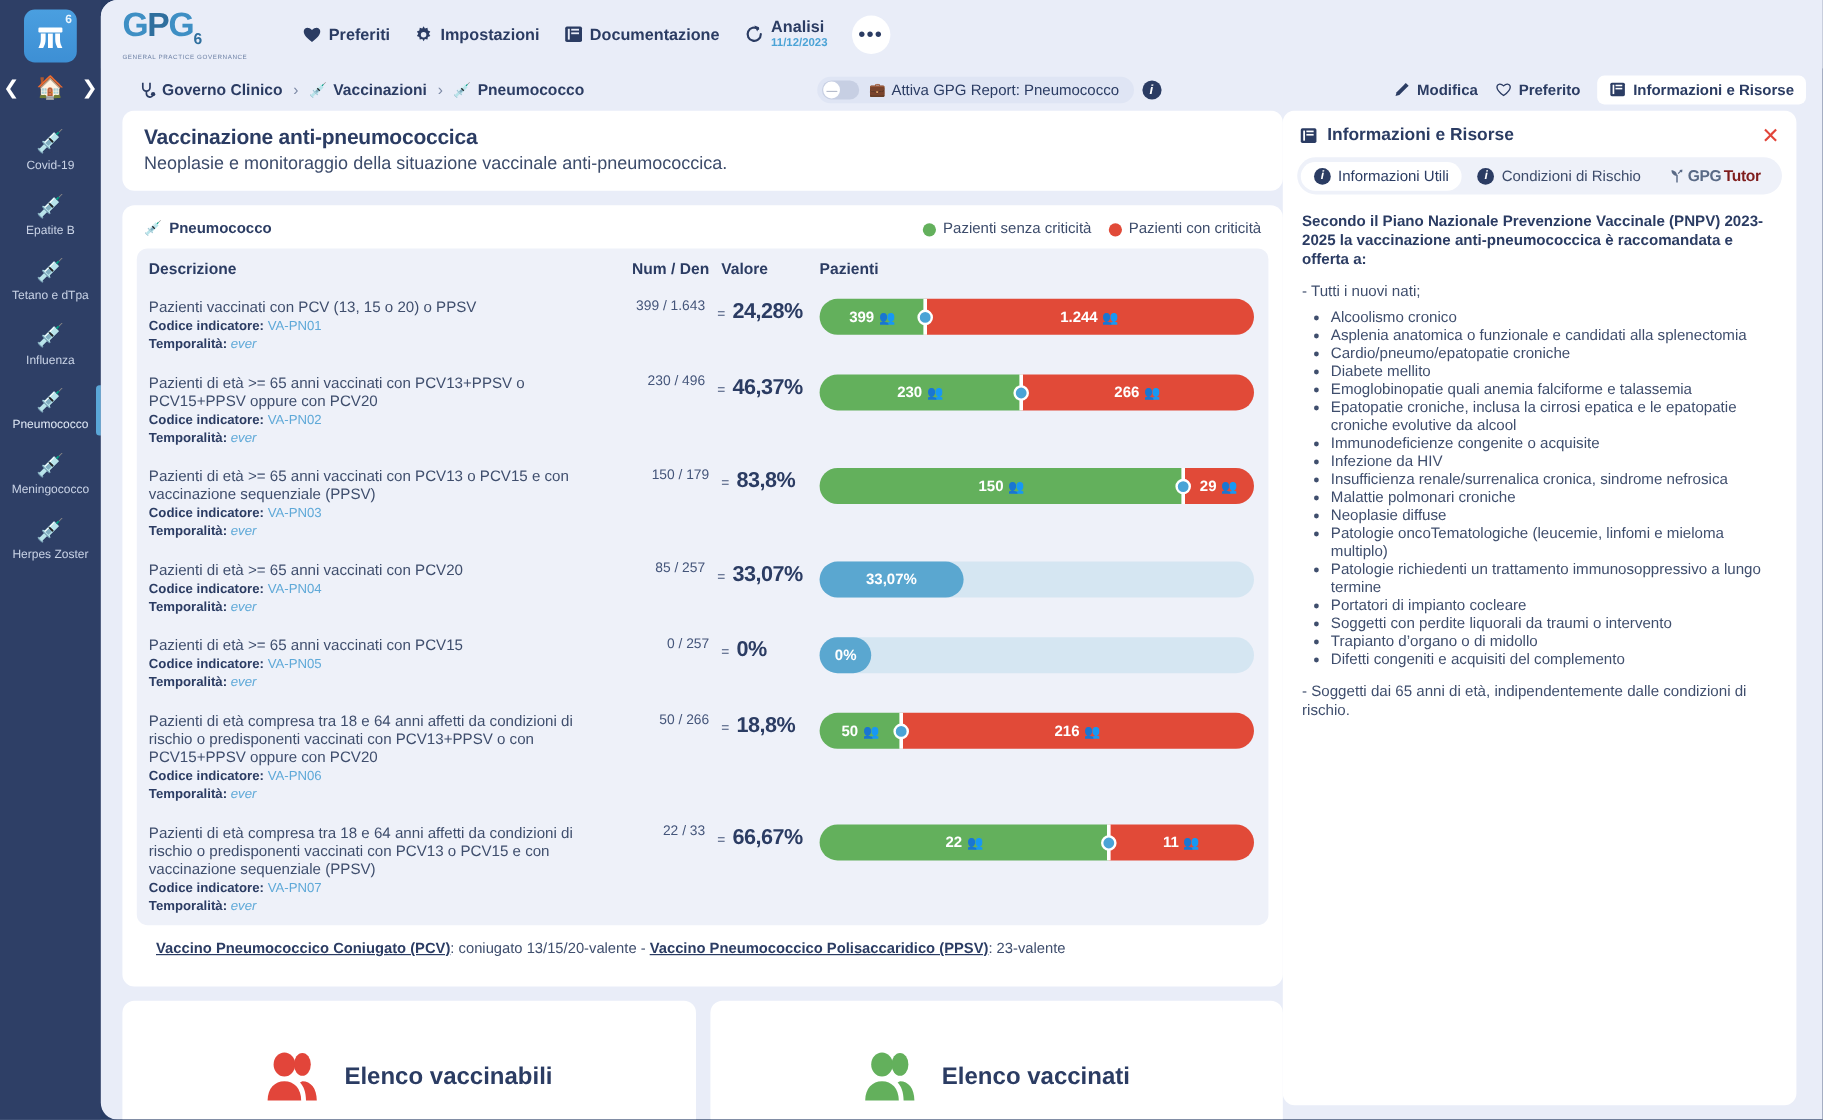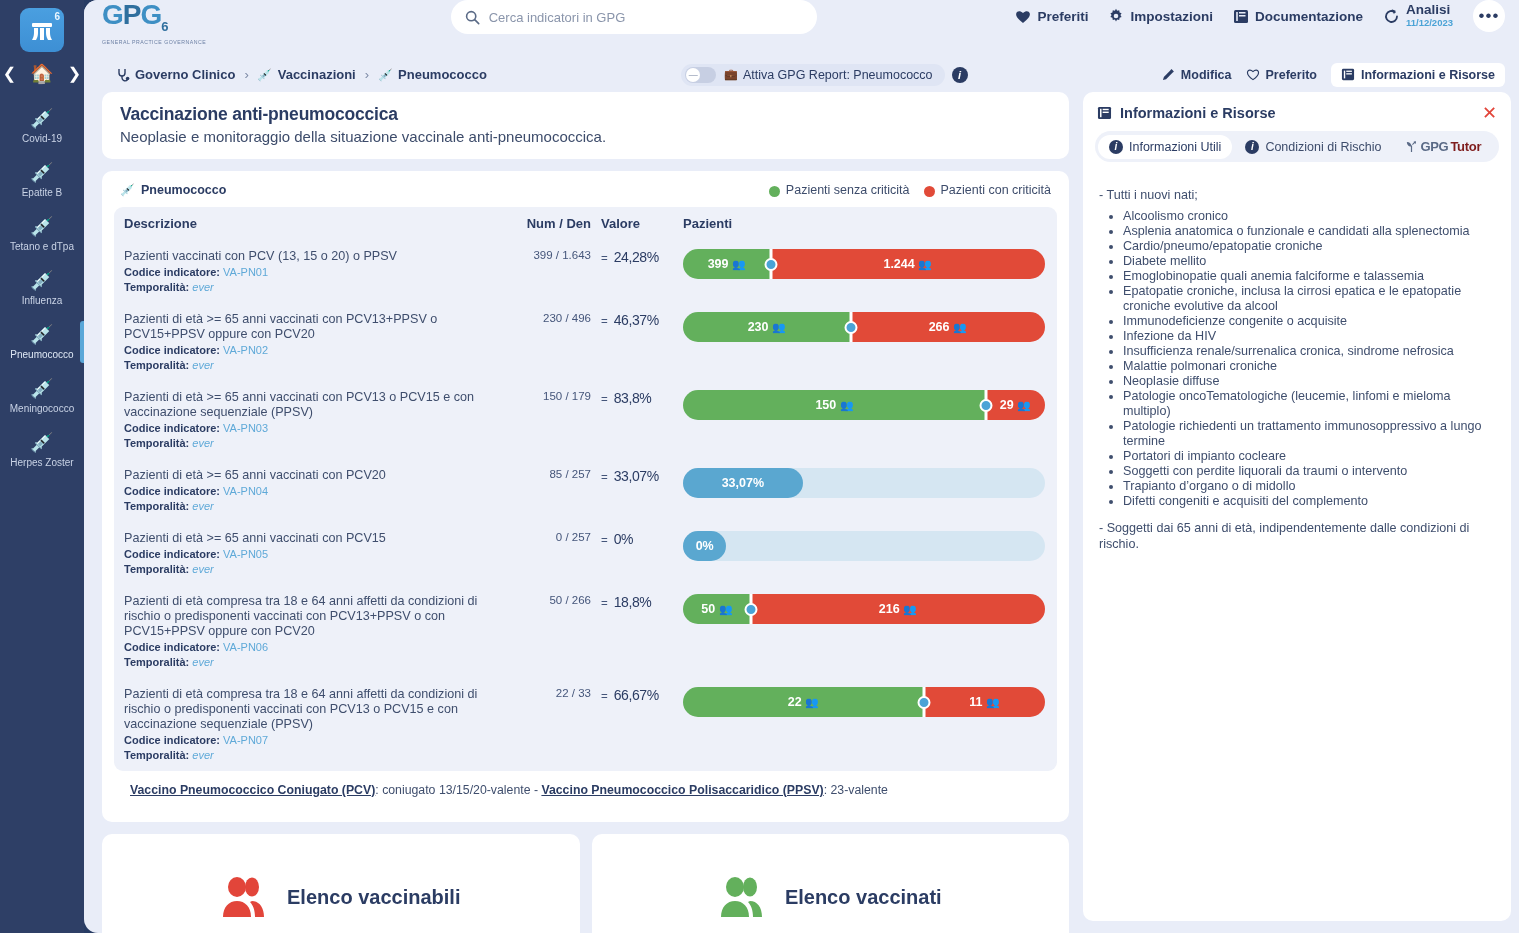--- a/index.html
+++ b/index.html
@@ -51,21 +51,21 @@
 
   
   .page {
     flex: 1; height: 933px; background: #e9edf8;
     border-radius: 14px 0 0 14px; overflow: hidden; display: flex; flex-direction: column;
     position: relative;
   }
 
   
   .topbar {
-    height: 57px; display: flex; align-items: flex-start; padding: 0 14px 0 18px;
+    height: 57px; display: flex; align-items: center; padding: 0 14px 0 18px;
     background: #e9edf8; flex: 0 0 57px;
   }
   .brand { width: 150px; padding-top: 2px; }
   .brand .gpg {
     font-size: 28px; font-weight: bold; letter-spacing: -1px; line-height: 26px;
     color: #3e8fc4;
   }
   .brand .gpg .g2 { color: #2f6f9e; }
   .brand .gpg sub { font-size: 13px; color: #2f6f9e; }
   .brand .tag { font-size: 5.2px; letter-spacing: .5px; color: #6b7fa3; margin-top: -1px; }
@@ -124,21 +124,21 @@
     display: flex; align-items: center; justify-content: center; cursor: pointer;
   }
   .crumbright { display: flex; align-items: center; gap: 14px; }
   .cr-btn {
     display: flex; align-items: center; gap: 6px; font-size: 12.5px; font-weight: bold;
     color: #2b3c63; cursor: pointer; white-space: nowrap;
   }
   .cr-btn.chip { background: #fff; padding: 5px 10px; border-radius: 6px; }
 
   
-  .body { flex: 1; display: flex; gap: 14px; padding: 0 8px 12px 18px; overflow: hidden; }
+  .body { flex: 1; display: flex; padding: 0 22px 12px 18px; overflow: hidden; }
   .maincol { flex: 1; display: flex; flex-direction: column; gap: 12px; min-width: 0; }
 
   .card { background: #fff; border-radius: 10px; }
   .titlecard { padding: 12px 18px 14px; }
   .titlecard h1 { font-size: 17.5px; color: #2b3c63; font-weight: bold; letter-spacing: -.2px; }
   .titlecard p { font-size: 15px; color: #3d4c6b; margin-top: 3px; }
 
   .tablecard { padding: 10px 12px 12px; }
   .tbl-head { display: flex; align-items: center; padding: 2px 6px 10px; }
   .tbl-head .t {
@@ -162,21 +162,21 @@
     display: flex; padding: 9px 12px 9px 10px; min-height: 54px;
   }
   .grow .desc { font-size: 12.6px; color: #3f4e6d; line-height: 15px; padding-right: 8px; }
   .grow .meta { font-size: 11px; line-height: 14px; margin-top: 1px; }
   .grow .meta b { color: #2b3c63; }
   .grow .meta .v { color: #5fa9d8; }
   .grow .meta .vi { color: #5fa9d8; font-style: italic; }
   .numden { font-size: 11.5px; color: #44557a; text-align: right; white-space: nowrap; }
   .valcell { display: flex; align-items: baseline; gap: 6px; padding-left: 10px; }
   .valcell .eq { font-size: 11.5px; color: #44557a; }
-  .valcell .pct { font-size: 14px; font-weight: normal; color: #2b3c63; letter-spacing: -.4px; }
+  .valcell .pct { font-size: 18px; font-weight: bold; color: #2b3c63; letter-spacing: -.4px; }
 
   
   .bar { width: 362px; height: 30px; border-radius: 15px; display: flex; position: relative; overflow: visible; }
   .seg {
     height: 30px; display: flex; align-items: center; justify-content: center;
     color: #fff; font-size: 12.5px; font-weight: bold; gap: 4px; position: relative;
   }
   .seg.g { background: #63b05c; border-radius: 15px 0 0 15px; }
   .seg.r { background: #e14a38; border-radius: 0 15px 15px 0; }
   .knob {
@@ -287,29 +287,20 @@
       </div>
     </div>
   </div>
 
   <div class="page">
 
     <div class="topbar">
       <div class="brand">
         <div class="gpg">G<span class="g2">P</span>G<sub>6</sub></div>
         <div class="tag">GENERAL PRACTICE GOVERNANCE</div>
-      </div>
-      <div class="searchwrap">
-        <div class="search">
-          <svg width="15" height="15" viewBox="0 0 16 16">
-            <circle cx="6.6" cy="6.6" r="4.9" fill="none" stroke="#5a6a86" stroke-width="1.7"></circle>
-            <line x1="10.3" y1="10.3" x2="14.6" y2="14.6" stroke="#5a6a86" stroke-width="1.7" stroke-linecap="round"></line>
-          </svg>
-          <input type="text" placeholder="Cerca indicatori in GPG" style="">
-        </div>
       </div>
       <div class="topactions">
         <div class="tact">
           <svg width="16" height="15" viewBox="0 0 16 15">
             <path d="M8 14 C2 9.6 0.6 6.6 1.3 4.2 C2 1.8 5.2 1.2 8 4 C10.8 1.2 14 1.8 14.7 4.2 C15.4 6.6 14 9.6 8 14 Z" fill="#2b3c63"></path>
           </svg>
           <span>Preferiti</span>
         </div>
         <div class="tact">
           <svg width="16" height="16" viewBox="0 0 16 16">
@@ -708,20 +699,21 @@
                 <path d="M7 12 V5" stroke="#5a6a86" stroke-width="1.3" fill="none"></path>
                 <path d="M7 6 C3 6 2 3 2 1 C5 1 7 3 7 6 Z" fill="#5a6a86"></path>
                 <path d="M8 4 l3-3 M9.5 1.2 l1.8-.2 -.2 1.8" stroke="#5a6a86" stroke-width="1.1" fill="none"></path>
               </svg>
               <span class="a">GPG</span>
                 <span class="b">Tutor</span>
             </span>
           </div>
         </div>
         <div class="rp-body">
+          <div class="lead">Secondo il Piano Nazionale Prevenzione Vaccinale (PNPV) 2023-2025 la vaccinazione anti-pneumococcica è raccomandata e offerta a:</div>
           <div class="para">- Tutti i nuovi nati;</div>
           <ul>
             <li>Alcoolismo cronico</li>
             <li>Asplenia anatomica o funzionale e candidati alla splenectomia</li>
             <li>Cardio/pneumo/epatopatie croniche</li>
             <li>Diabete mellito</li>
             <li>Emoglobinopatie quali anemia falciforme e talassemia</li>
             <li>Epatopatie croniche, inclusa la cirrosi epatica e le epatopatie croniche evolutive da alcool</li>
             <li>Immunodeficienze congenite o acquisite</li>
             <li>Infezione da HIV</li>

